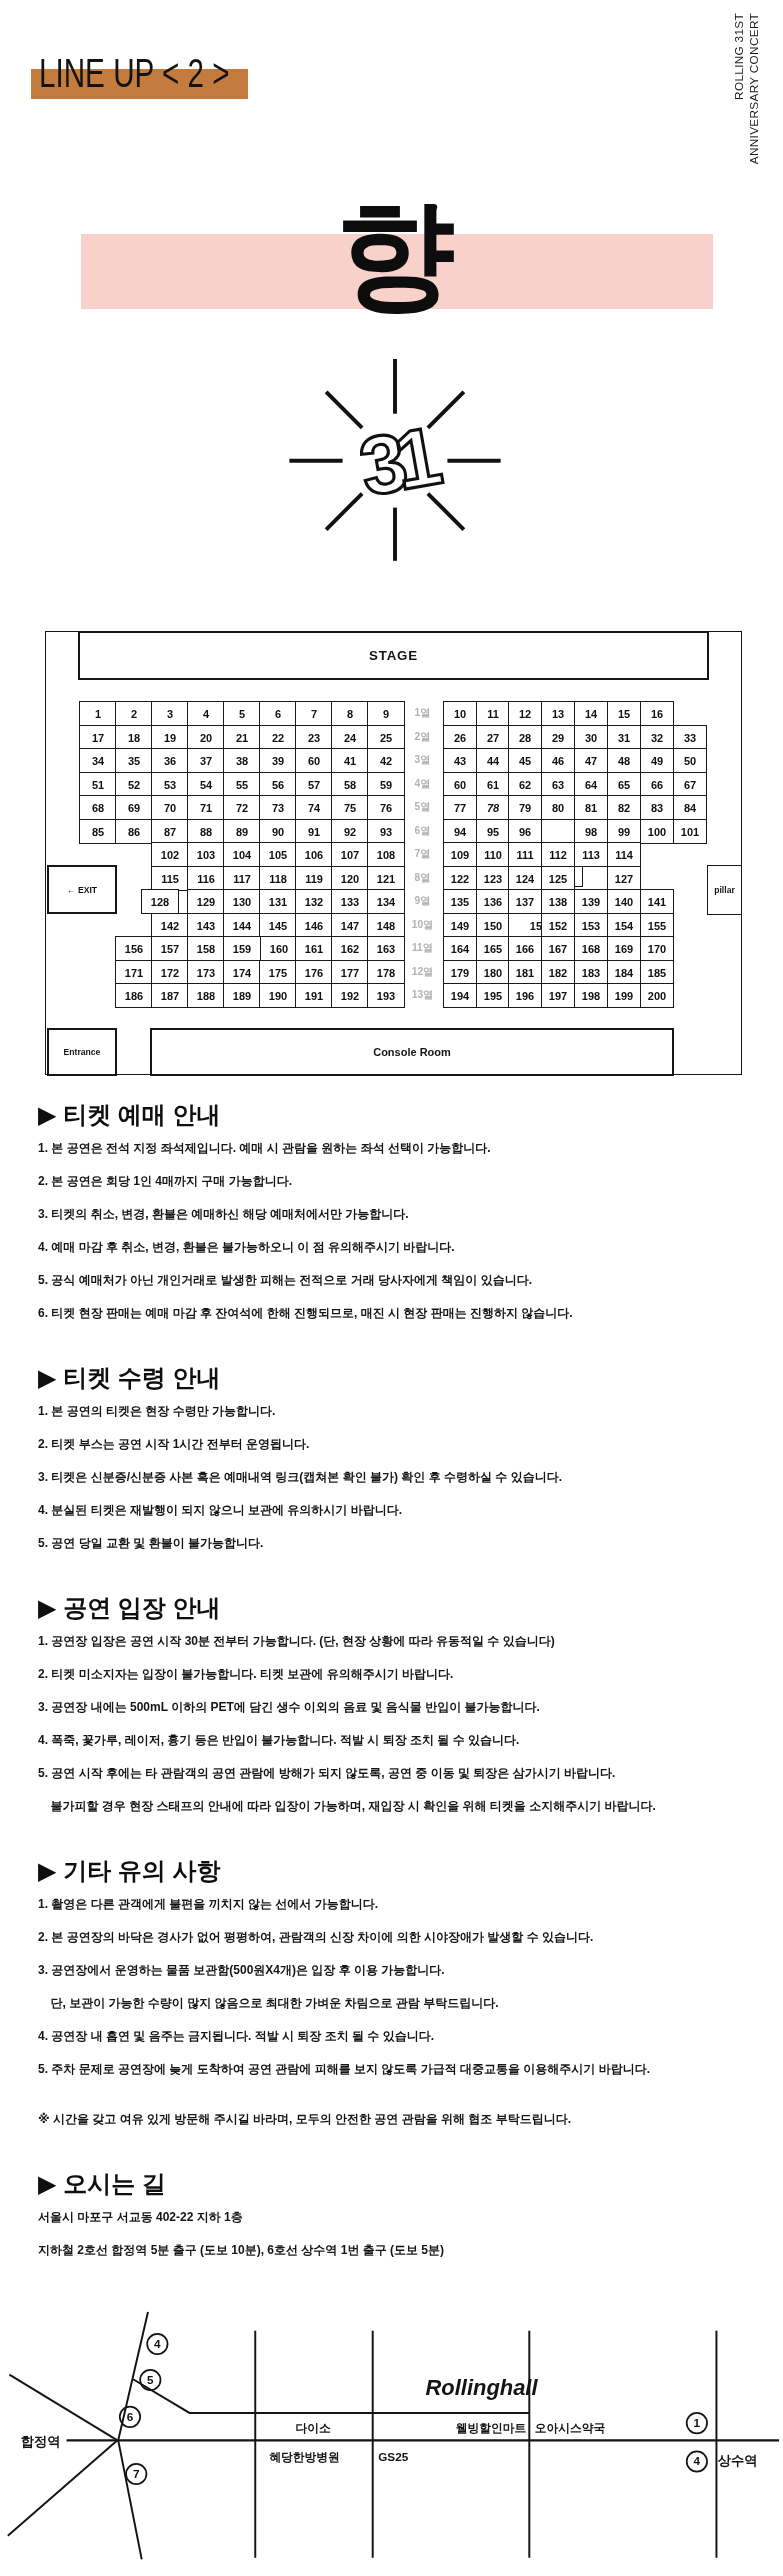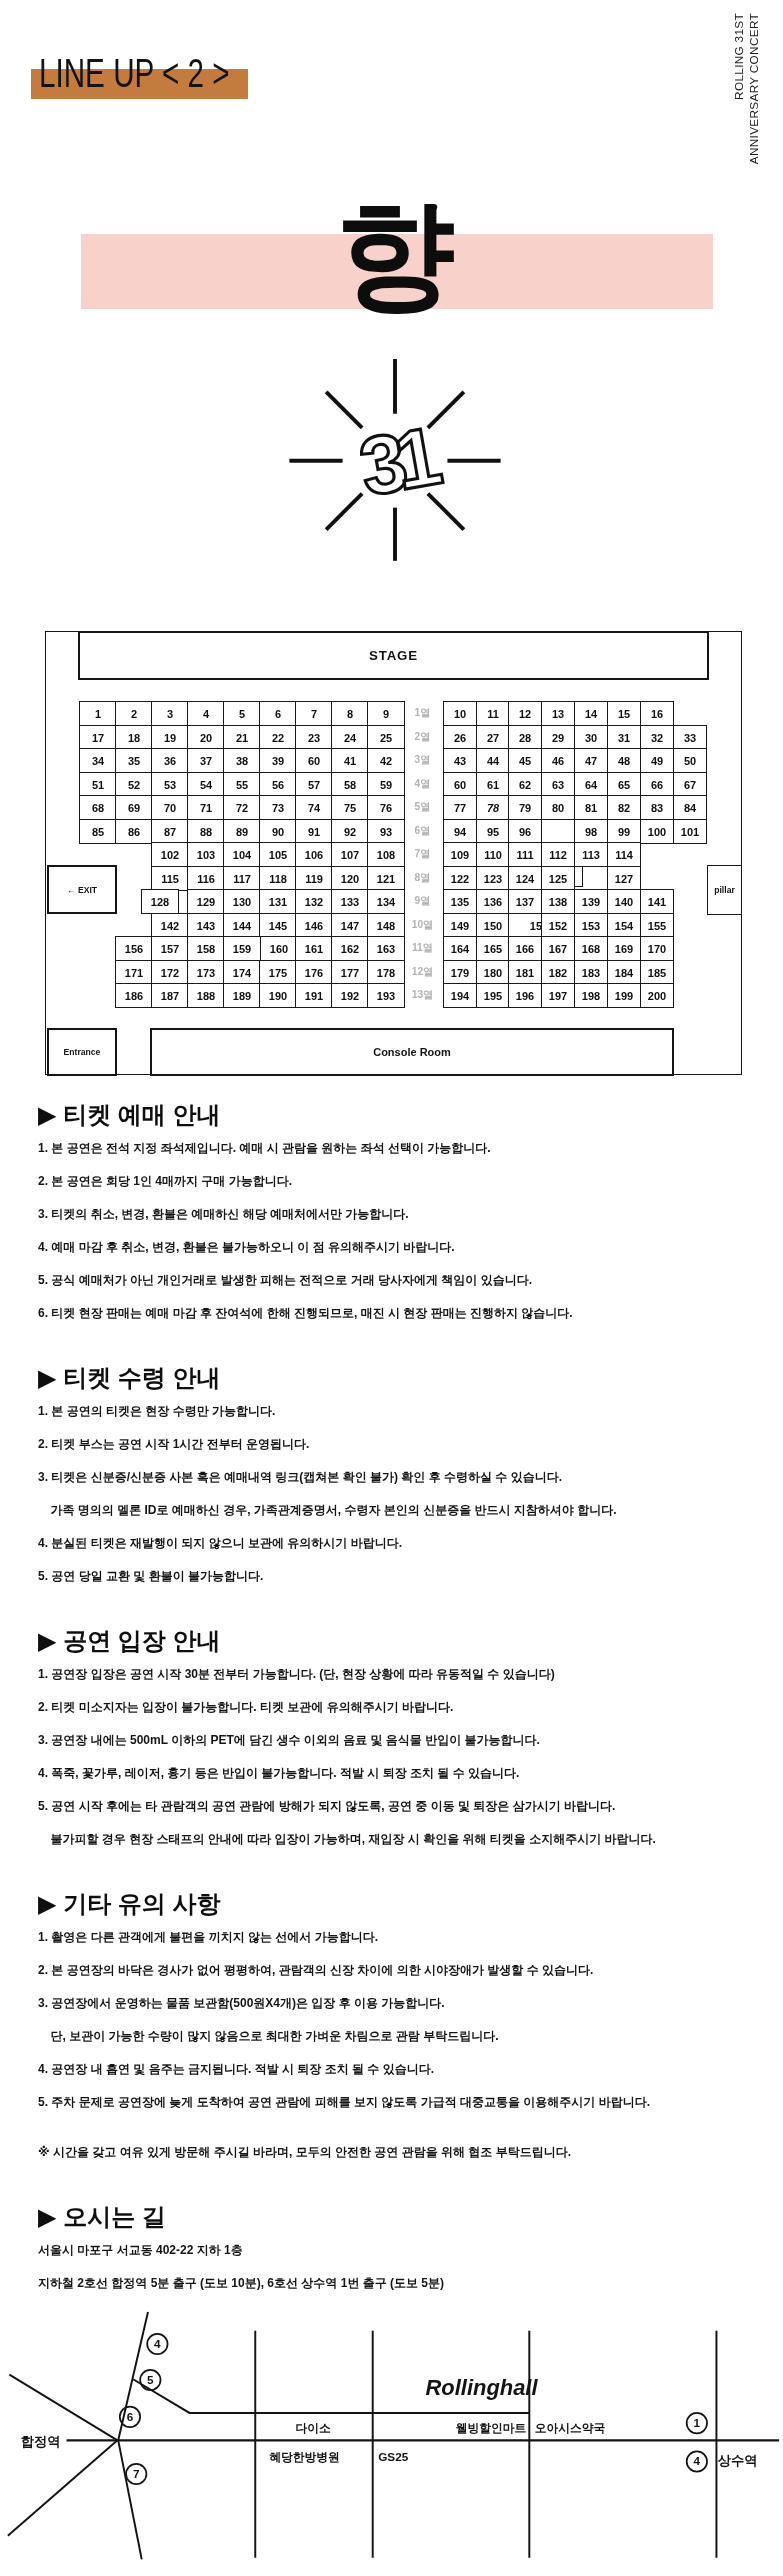--- a/index.html
+++ b/index.html
@@ -310,21 +310,20 @@
         <div class="sec-item">3. 티켓의 취소, 변경, 환불은 예매하신 해당 예매처에서만 가능합니다.</div>
         <div class="sec-item">4. 예매 마감 후 취소, 변경, 환불은 불가능하오니 이 점 유의해주시기 바랍니다.</div>
         <div class="sec-item">5. 공식 예매처가 아닌 개인거래로 발생한 피해는 전적으로 거래 당사자에게 책임이 있습니다.</div>
         <div class="sec-item">6. 티켓 현장 판매는 예매 마감 후 잔여석에 한해 진행되므로, 매진 시 현장 판매는 진행하지 않습니다.</div>
       </section>
       <section class="sec">
         <h3 class="sec-title" style="margin: 0px;">▶ 티켓 수령 안내</h3>
         <div class="sec-item">1. 본 공연의 티켓은 현장 수령만 가능합니다.</div>
         <div class="sec-item">2. 티켓 부스는 공연 시작 1시간 전부터 운영됩니다.</div>
         <div class="sec-item">3. 티켓은 신분증/신분증 사본 혹은 예매내역 링크(캡쳐본 확인 불가) 확인 후 수령하실 수 있습니다.</div>
-        <div class="sec-item indent">가족 명의의 멜론 ID로 예매하신 경우, 가족관계증명서, 수령자 본인의 신분증을 반드시 지참하셔야 합니다.</div>
         <div class="sec-item">4. 분실된 티켓은 재발행이 되지 않으니 보관에 유의하시기 바랍니다.</div>
         <div class="sec-item">5. 공연 당일 교환 및 환불이 불가능합니다.</div>
       </section>
       <section class="sec">
         <h3 class="sec-title" style="margin: 0px;">▶ 공연 입장 안내</h3>
         <div class="sec-item">1. 공연장 입장은 공연 시작 30분 전부터 가능합니다. (단, 현장 상황에 따라 유동적일 수 있습니다)</div>
         <div class="sec-item">2. 티켓 미소지자는 입장이 불가능합니다. 티켓 보관에 유의해주시기 바랍니다.</div>
         <div class="sec-item">3. 공연장 내에는 500mL 이하의 PET에 담긴 생수 이외의 음료 및 음식물 반입이 불가능합니다.</div>
         <div class="sec-item">4. 폭죽, 꽃가루, 레이저, 흉기 등은 반입이 불가능합니다. 적발 시 퇴장 조치 될 수 있습니다.</div>
         <div class="sec-item">5. 공연 시작 후에는 타 관람객의 공연 관람에 방해가 되지 않도록, 공연 중 이동 및 퇴장은 삼가시기 바랍니다.</div>

